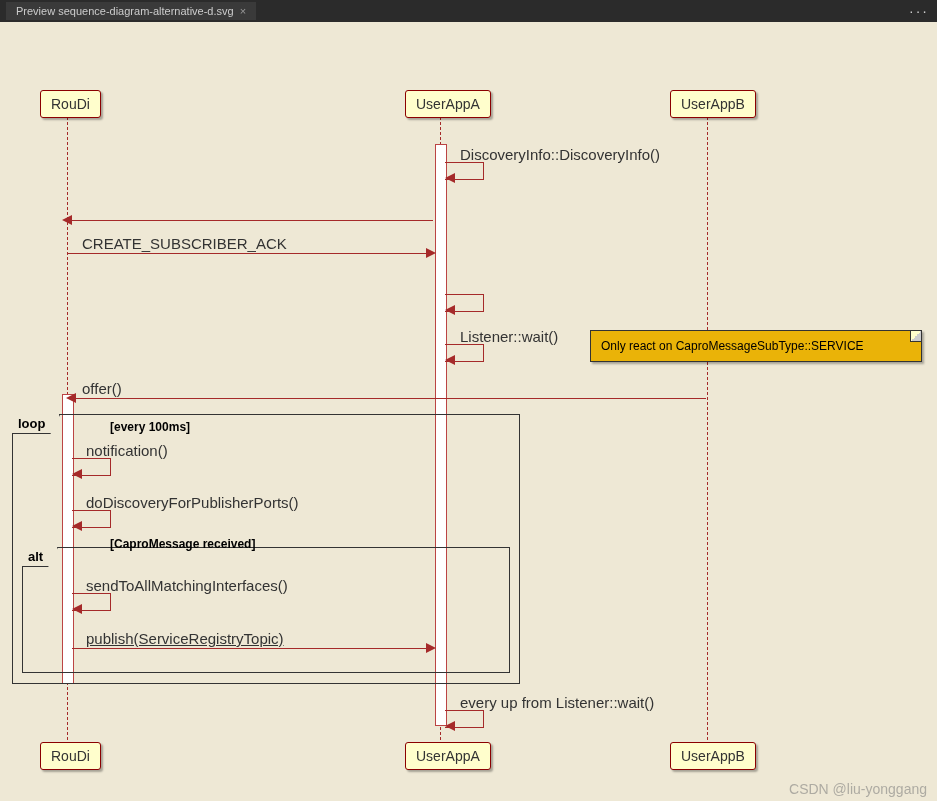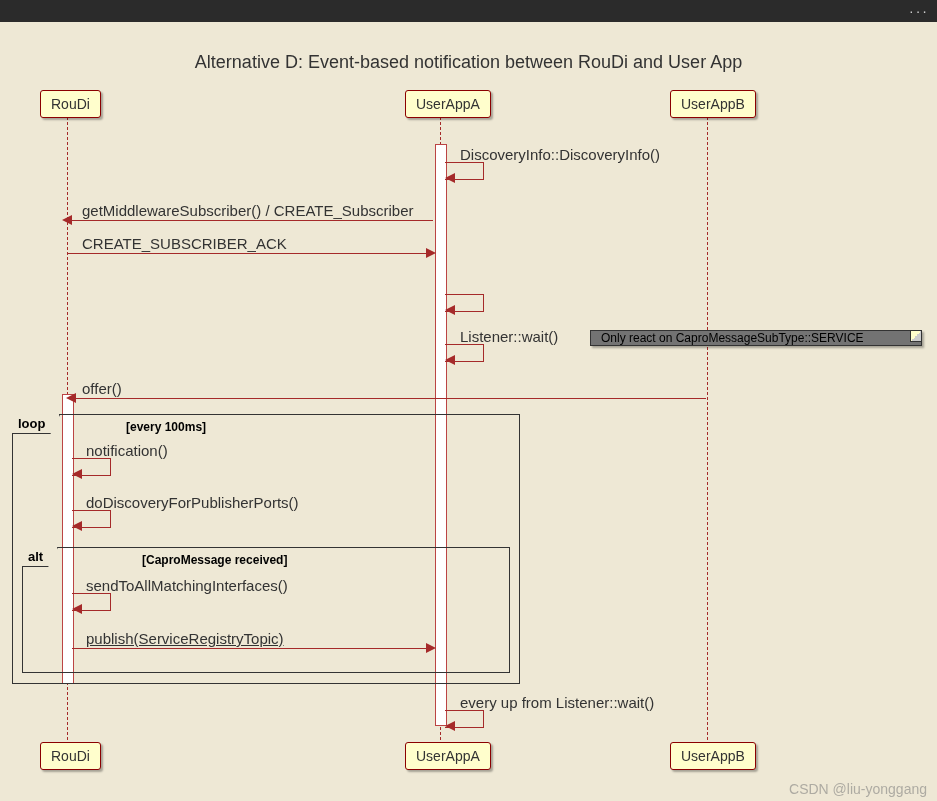--- a/index.html
+++ b/index.html
@@ -14,52 +14,54 @@
   .lifeline{position:absolute;border-left:1.5px dashed #a52a2a;width:0;}
   .activation{position:absolute;background:#fff;border:1px solid #b44;width:10px;}
   .msg-text{position:absolute;font-size:15px;color:#333;white-space:nowrap;}
   .arrow{position:absolute;height:0;border-top:1.5px solid #a52a2a;}
   .arrow-head-r{position:absolute;width:0;height:0;border-top:5px solid transparent;border-bottom:5px solid transparent;border-left:10px solid #a52a2a;}
   .arrow-head-l{position:absolute;width:0;height:0;border-top:5px solid transparent;border-bottom:5px solid transparent;border-right:10px solid #a52a2a;}
   .self-loop{position:absolute;border:1.5px solid #a52a2a;border-left:none;border-radius:0;}
   .frame{position:absolute;border:1.5px solid #333;background:transparent;}
   .frame-label{position:absolute;background:#eee8d5;border:1px solid #333;border-top:none;border-left:none;font-weight:bold;font-size:13px;padding:2px 14px 2px 6px;clip-path:polygon(0 0,100% 0,calc(100% - 10px) 100%,0 100%);}
   .frame-cond{position:absolute;font-weight:bold;font-size:12px;}
-  .note{position:absolute;background:#737373;border:1px solid #333;font-size:12px;padding:0 10px;box-shadow:2px 2px 2px rgba(0,0,0,.3);}
+  .note{position:absolute;background:#eab308;border:1px solid #333;font-size:12px;padding:8px 10px;box-shadow:2px 2px 2px rgba(0,0,0,.3);}
   .note::after{content:"";position:absolute;top:0;right:0;width:10px;height:10px;background:linear-gradient(135deg,#fffecc 50%,#ccc 50%);border-left:1px solid #333;border-bottom:1px solid #333;}
   .watermark{position:absolute;bottom:4px;right:10px;color:rgba(120,120,120,.55);font-size:14px;}
 </style>
 </head>
 <body>
 
 <div class="titlebar">
+  <div class="tab">
+    <span>Preview sequence-diagram-alternative-d.svg</span>
+    <span class="tab-close">×</span>
+  </div>
   <div class="overflow-dots">···</div>
 </div>
 
 <div class="canvas">
   <div class="diagram">
 
-    <div class="title">Alternative D: Event-based notification between RouDi and User App</div>
 
     <div class="lifeline" style="left:67px;top:95px;height:623px;"></div>
     <div class="lifeline" style="left:440px;top:95px;height:623px;"></div>
     <div class="lifeline" style="left:707px;top:95px;height:623px;"></div>
 
     <div class="participant" style="left:40px;top:68px;">RouDi</div>
     <div class="participant" style="left:405px;top:68px;">UserAppA</div>
     <div class="participant" style="left:670px;top:68px;">UserAppB</div>
 
     <div class="activation" style="left:435px;top:122px;height:580px;"></div>
     <div class="activation" style="left:62px;top:372px;height:288px;"></div>
 
     <div class="msg-text" style="left:460px;top:124px;">DiscoveryInfo::DiscoveryInfo()</div>
     <div class="self-loop" style="left:445px;top:140px;width:38px;height:16px;border-top:1.5px solid #a52a2a;border-right:1.5px solid #a52a2a;border-bottom:1.5px solid #a52a2a;"></div>
     <div class="arrow-head-l" style="left:445px;top:151px;"></div>
 
-    <div class="msg-text" style="left:82px;top:180px;">getMiddlewareSubscriber() / CREATE_Subscriber</div>
     <div class="arrow" style="left:70px;top:198px;width:363px;"></div>
     <div class="arrow-head-l" style="left:62px;top:193px;"></div>
 
     <div class="msg-text" style="left:82px;top:213px;">CREATE_SUBSCRIBER_ACK</div>
     <div class="arrow" style="left:68px;top:231px;width:360px;"></div>
     <div class="arrow-head-r" style="left:426px;top:226px;"></div>
 
     <div class="self-loop" style="left:445px;top:272px;width:38px;height:16px;border-top:1.5px solid #a52a2a;border-right:1.5px solid #a52a2a;border-bottom:1.5px solid #a52a2a;"></div>
     <div class="arrow-head-l" style="left:445px;top:283px;"></div>
 
@@ -68,33 +70,33 @@
     <div class="arrow-head-l" style="left:445px;top:333px;"></div>
 
     <div class="note" style="left:590px;top:308px;width:310px;">Only react on CaproMessageSubType::SERVICE</div>
 
     <div class="msg-text" style="left:82px;top:358px;">offer()</div>
     <div class="arrow" style="left:74px;top:376px;width:632px;"></div>
     <div class="arrow-head-l" style="left:66px;top:371px;"></div>
 
     <div class="frame" style="left:12px;top:392px;width:506px;height:268px;"></div>
     <div class="frame-label" style="left:12px;top:392px;">loop</div>
-    <div class="frame-cond" style="left:110px;top:398px;margin-left:16px;">[every 100ms]</div>
+    <div class="frame-cond" style="left:110px;top:398px;">[every 100ms]</div>
 
     <div class="msg-text" style="left:86px;top:420px;">notification()</div>
     <div class="self-loop" style="left:72px;top:436px;width:38px;height:16px;border-top:1.5px solid #a52a2a;border-right:1.5px solid #a52a2a;border-bottom:1.5px solid #a52a2a;"></div>
     <div class="arrow-head-l" style="left:72px;top:447px;"></div>
 
     <div class="msg-text" style="left:86px;top:472px;">doDiscoveryForPublisherPorts()</div>
     <div class="self-loop" style="left:72px;top:488px;width:38px;height:16px;border-top:1.5px solid #a52a2a;border-right:1.5px solid #a52a2a;border-bottom:1.5px solid #a52a2a;"></div>
     <div class="arrow-head-l" style="left:72px;top:499px;"></div>
 
     <div class="frame" style="left:22px;top:525px;width:486px;height:124px;"></div>
     <div class="frame-label" style="left:22px;top:525px;">alt</div>
-    <div class="frame-cond" style="left:110px;top:531px;margin-left:32px;">[CaproMessage received]</div>
+    <div class="frame-cond" style="left:110px;top:515px;">[CaproMessage received]</div>
 
     <div class="msg-text" style="left:86px;top:555px;">sendToAllMatchingInterfaces()</div>
     <div class="self-loop" style="left:72px;top:571px;width:38px;height:16px;border-top:1.5px solid #a52a2a;border-right:1.5px solid #a52a2a;border-bottom:1.5px solid #a52a2a;"></div>
     <div class="arrow-head-l" style="left:72px;top:582px;"></div>
 
     <div class="msg-text" style="left:86px;top:608px;text-decoration:underline;">publish(ServiceRegistryTopic)</div>
     <div class="arrow" style="left:72px;top:626px;width:356px;"></div>
     <div class="arrow-head-r" style="left:426px;top:621px;"></div>
 
     <div class="msg-text" style="left:460px;top:672px;">every up from Listener::wait()</div>

